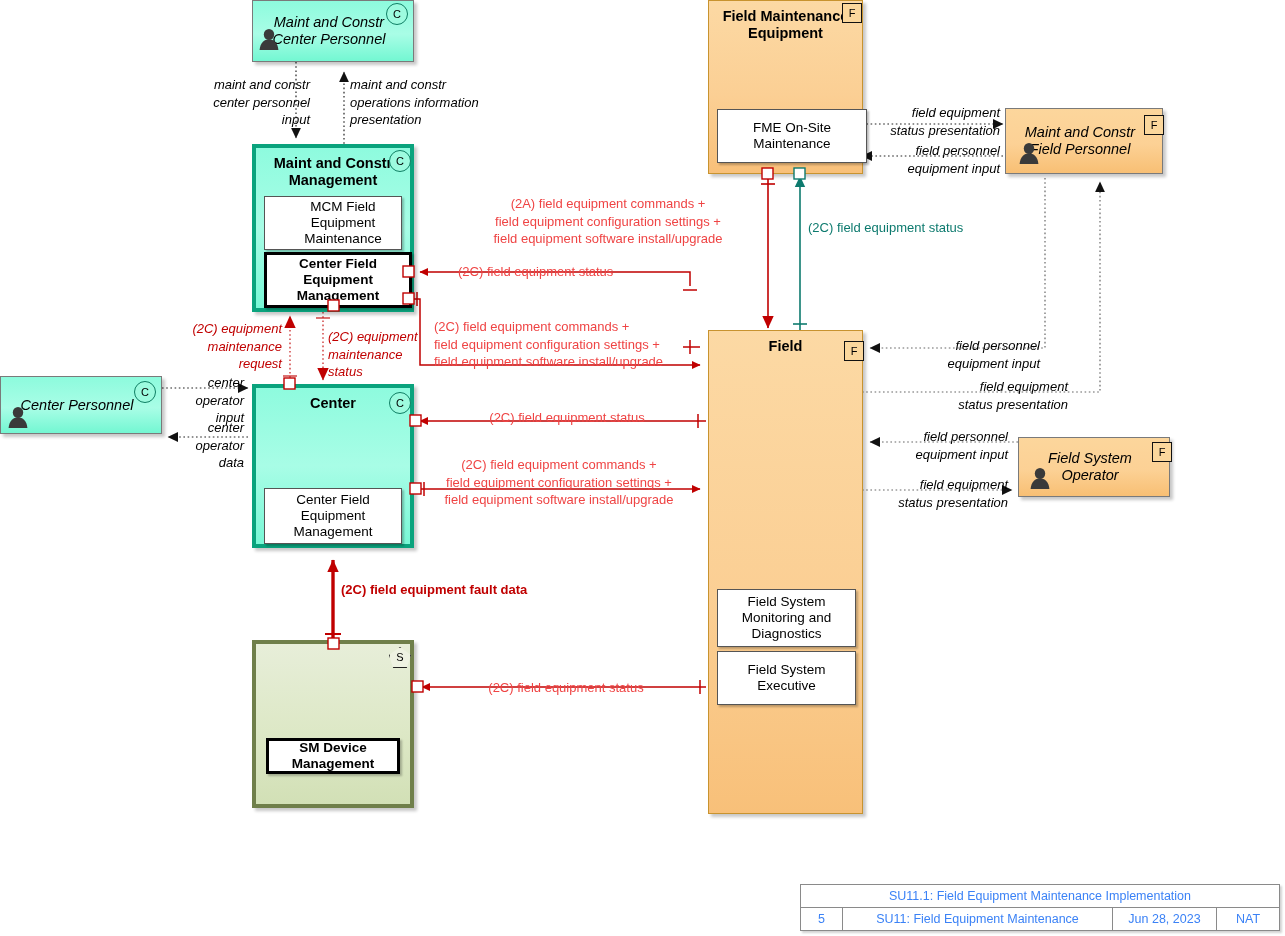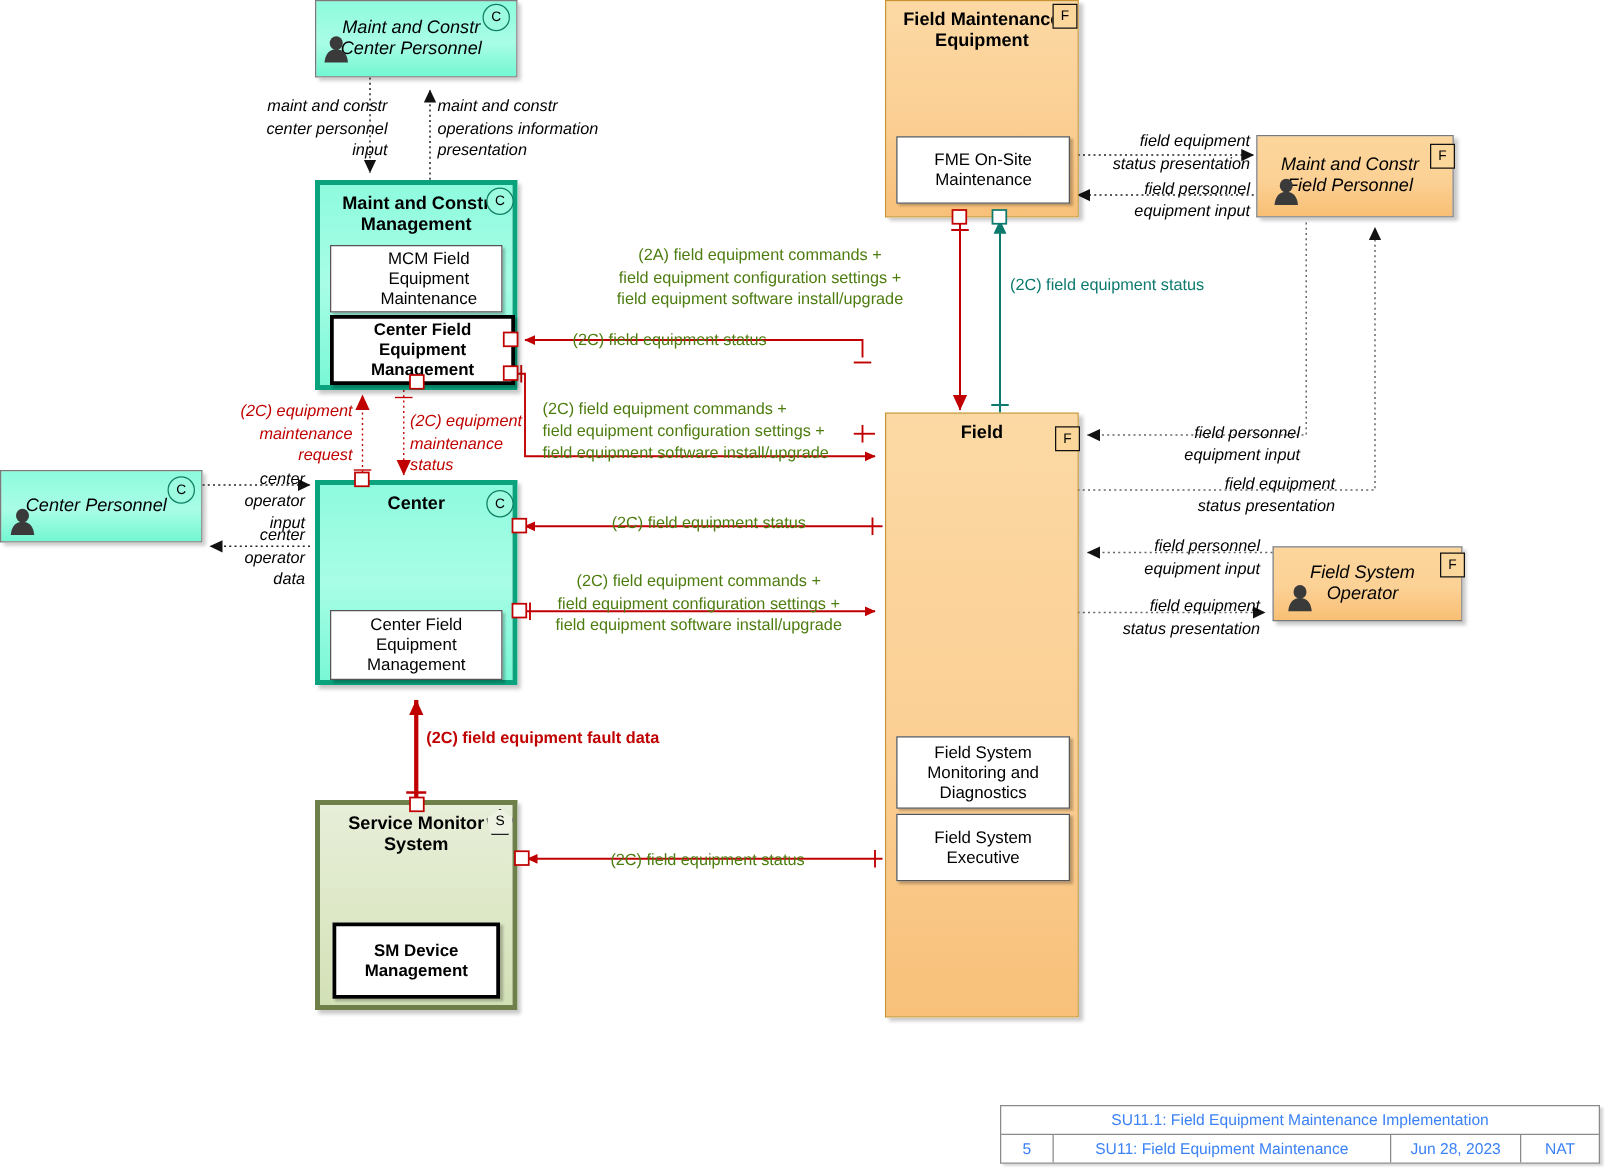--- a/index.html
+++ b/index.html
@@ -56,21 +56,21 @@
            background:#9dfbdf;font-weight:normal;}
   .badge-f{width:18px;height:18px;border:1.4px solid #111;background:#fbd79c;}
   .badge-s{width:20px;height:19px;background:#eef2e2;border:1.4px solid #222;
            clip-path:polygon(50% 0%,100% 38%,81% 100%,19% 100%,0% 38%);}
 
   
   .person{position:absolute;width:22px;height:24px;z-index:3;}
 
   
   .elabel{position:absolute;z-index:3;font-size:13px;line-height:1.35;white-space:pre;}
-  .el-flow{color:#4d7c0f;}
+  .el-flow{color:#ef4444;}
   .el-flow-b{color:#c00000;font-weight:bold;}
   .el-info{color:#000;font-style:italic;}
   .el-teal{color:#0d7a6e;}
   .el-red-i{color:#c00000;font-style:italic;}
   .ta-r{text-align:right;}
   .ta-c{text-align:center;}
   .ta-l{text-align:left;}
 
   
   #titleblock{position:absolute;left:800px;top:884px;width:478px;z-index:5;
@@ -247,33 +247,31 @@
     <div class="potitle" style="white-space:pre-line;">Center</div>
     <div class="fo thin" style="left:8px;top:100px;width:138px;height:56px;">
       <span style="white-space:pre-line;">Center Field
 Equipment
 Management</span>
     </div>
     <div class="badge badge-c" style="left:133px;top:4px;">C</div>
   </div>
 
   <div class="node po po-support" style="left:252px;top:640px;width:162px;height:168px;">
-    <div class="potitle" style="white-space:pre-line;">Service Monitor
-System</div>
-    <div class="fo thick" style="left:10px;top:94px;width:134px;height:61px;">
+    <div class="fo thick" style="left:10px;top:94px;width:134px;height:36px;">
       <span style="white-space:pre-line;">SM Device
 Management</span>
     </div>
     <div class="badge badge-s" style="left:133px;top:3px;">S</div>
   </div>
 
   <div class="node po po-field" style="left:708px;top:0px;width:155px;height:174px;">
     <div class="potitle" style="white-space:pre-line;">Field Maintenance
 Equipment</div>
-    <div class="fo thin" style="left:8px;top:108px;width:139px;height:54px;text-align:right;">
+    <div class="fo thin" style="left:8px;top:108px;width:150px;height:54px;">
       <span style="white-space:pre-line;">FME On-Site
 Maintenance</span>
     </div>
     <div class="badge badge-f" style="left:133px;top:2px;">F</div>
   </div>
 
   <div class="node term term-field" style="left:1005px;top:108px;width:158px;height:66px;">
     <div class="tlabel" style="white-space:pre-line;">Maint and Constr
 Field Personnel</div>
     <svg class="person" style="left:12px;top:32px;" viewBox="0 0 22 24">

